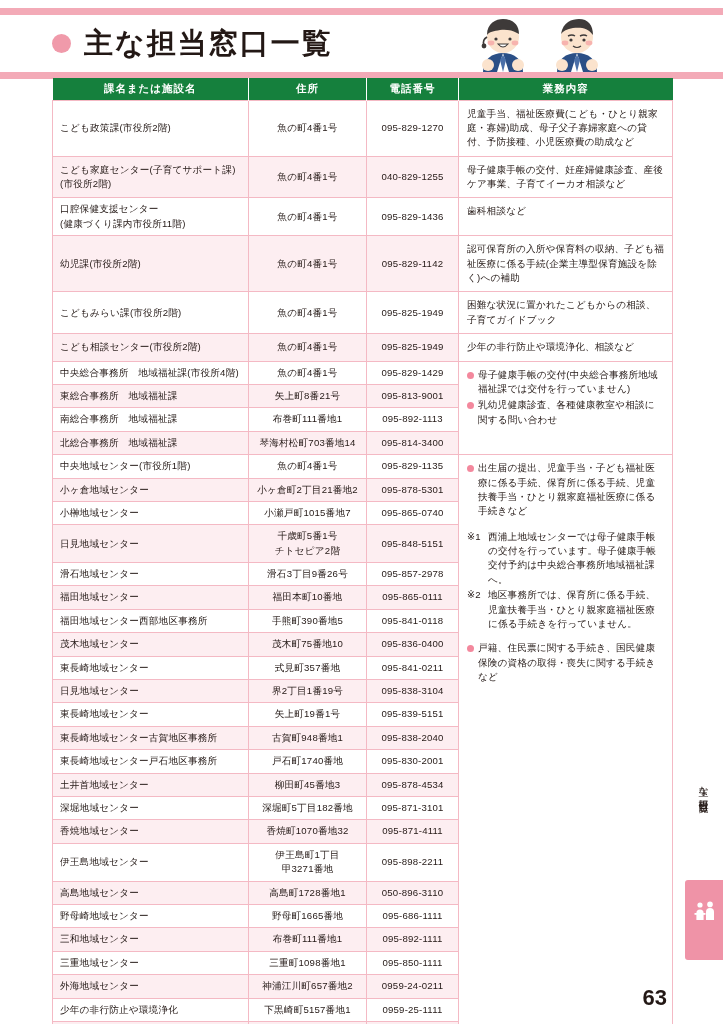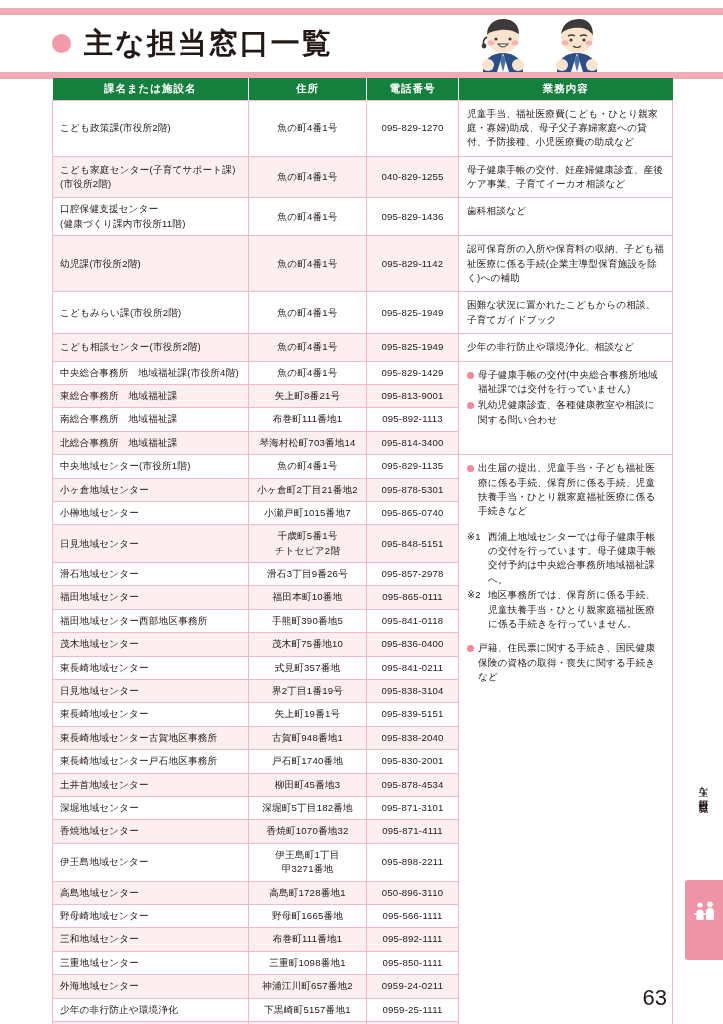--- a/index.html
+++ b/index.html
@@ -157,21 +157,21 @@
   .footer-brand {
     font-size: 17px;
     font-weight: bold;
     letter-spacing: 1px;
     color: #7c9a86;
     -webkit-text-stroke: 0.4px #7c9a86;
   }
   .footer-brand .b2 { color: #c8a06a; margin-left: 5px; }
   .footer-page {
     font-size: 22px;
-    font-weight: normal;
+    font-weight: bold;
     color: #231815;
     margin-left: 13px;
   }
 </style>
 </head>
 <body>
 
 <div class="rule-top"></div>
 <div class="rule-bottom"></div>
 
@@ -402,21 +402,21 @@
           <td class="c-tel-cell">095-898-2211</td>
         </tr>
         <tr class="alt">
           <td class="c-name-cell"><span class="lines"><span>高島地域センター</span></span></td>
           <td class="c-addr-cell"><span class="lines"><span>高島町1728番地1</span></span></td>
           <td class="c-tel-cell">050-896-3110</td>
         </tr>
         <tr>
           <td class="c-name-cell"><span class="lines"><span>野母崎地域センター</span></span></td>
           <td class="c-addr-cell"><span class="lines"><span>野母町1665番地</span></span></td>
-          <td class="c-tel-cell">095-566-1111</td>
+          <td class="c-tel-cell">095-686-1111</td>
         </tr>
         <tr class="alt">
           <td class="c-name-cell"><span class="lines"><span>三和地域センター</span></span></td>
           <td class="c-addr-cell"><span class="lines"><span>布巻町111番地1</span></span></td>
           <td class="c-tel-cell">095-892-1111</td>
         </tr>
         <tr>
           <td class="c-name-cell"><span class="lines"><span>三重地域センター</span></span></td>
           <td class="c-addr-cell"><span class="lines"><span>三重町1098番地1</span></span></td>
           <td class="c-tel-cell">095-850-1111</td>

